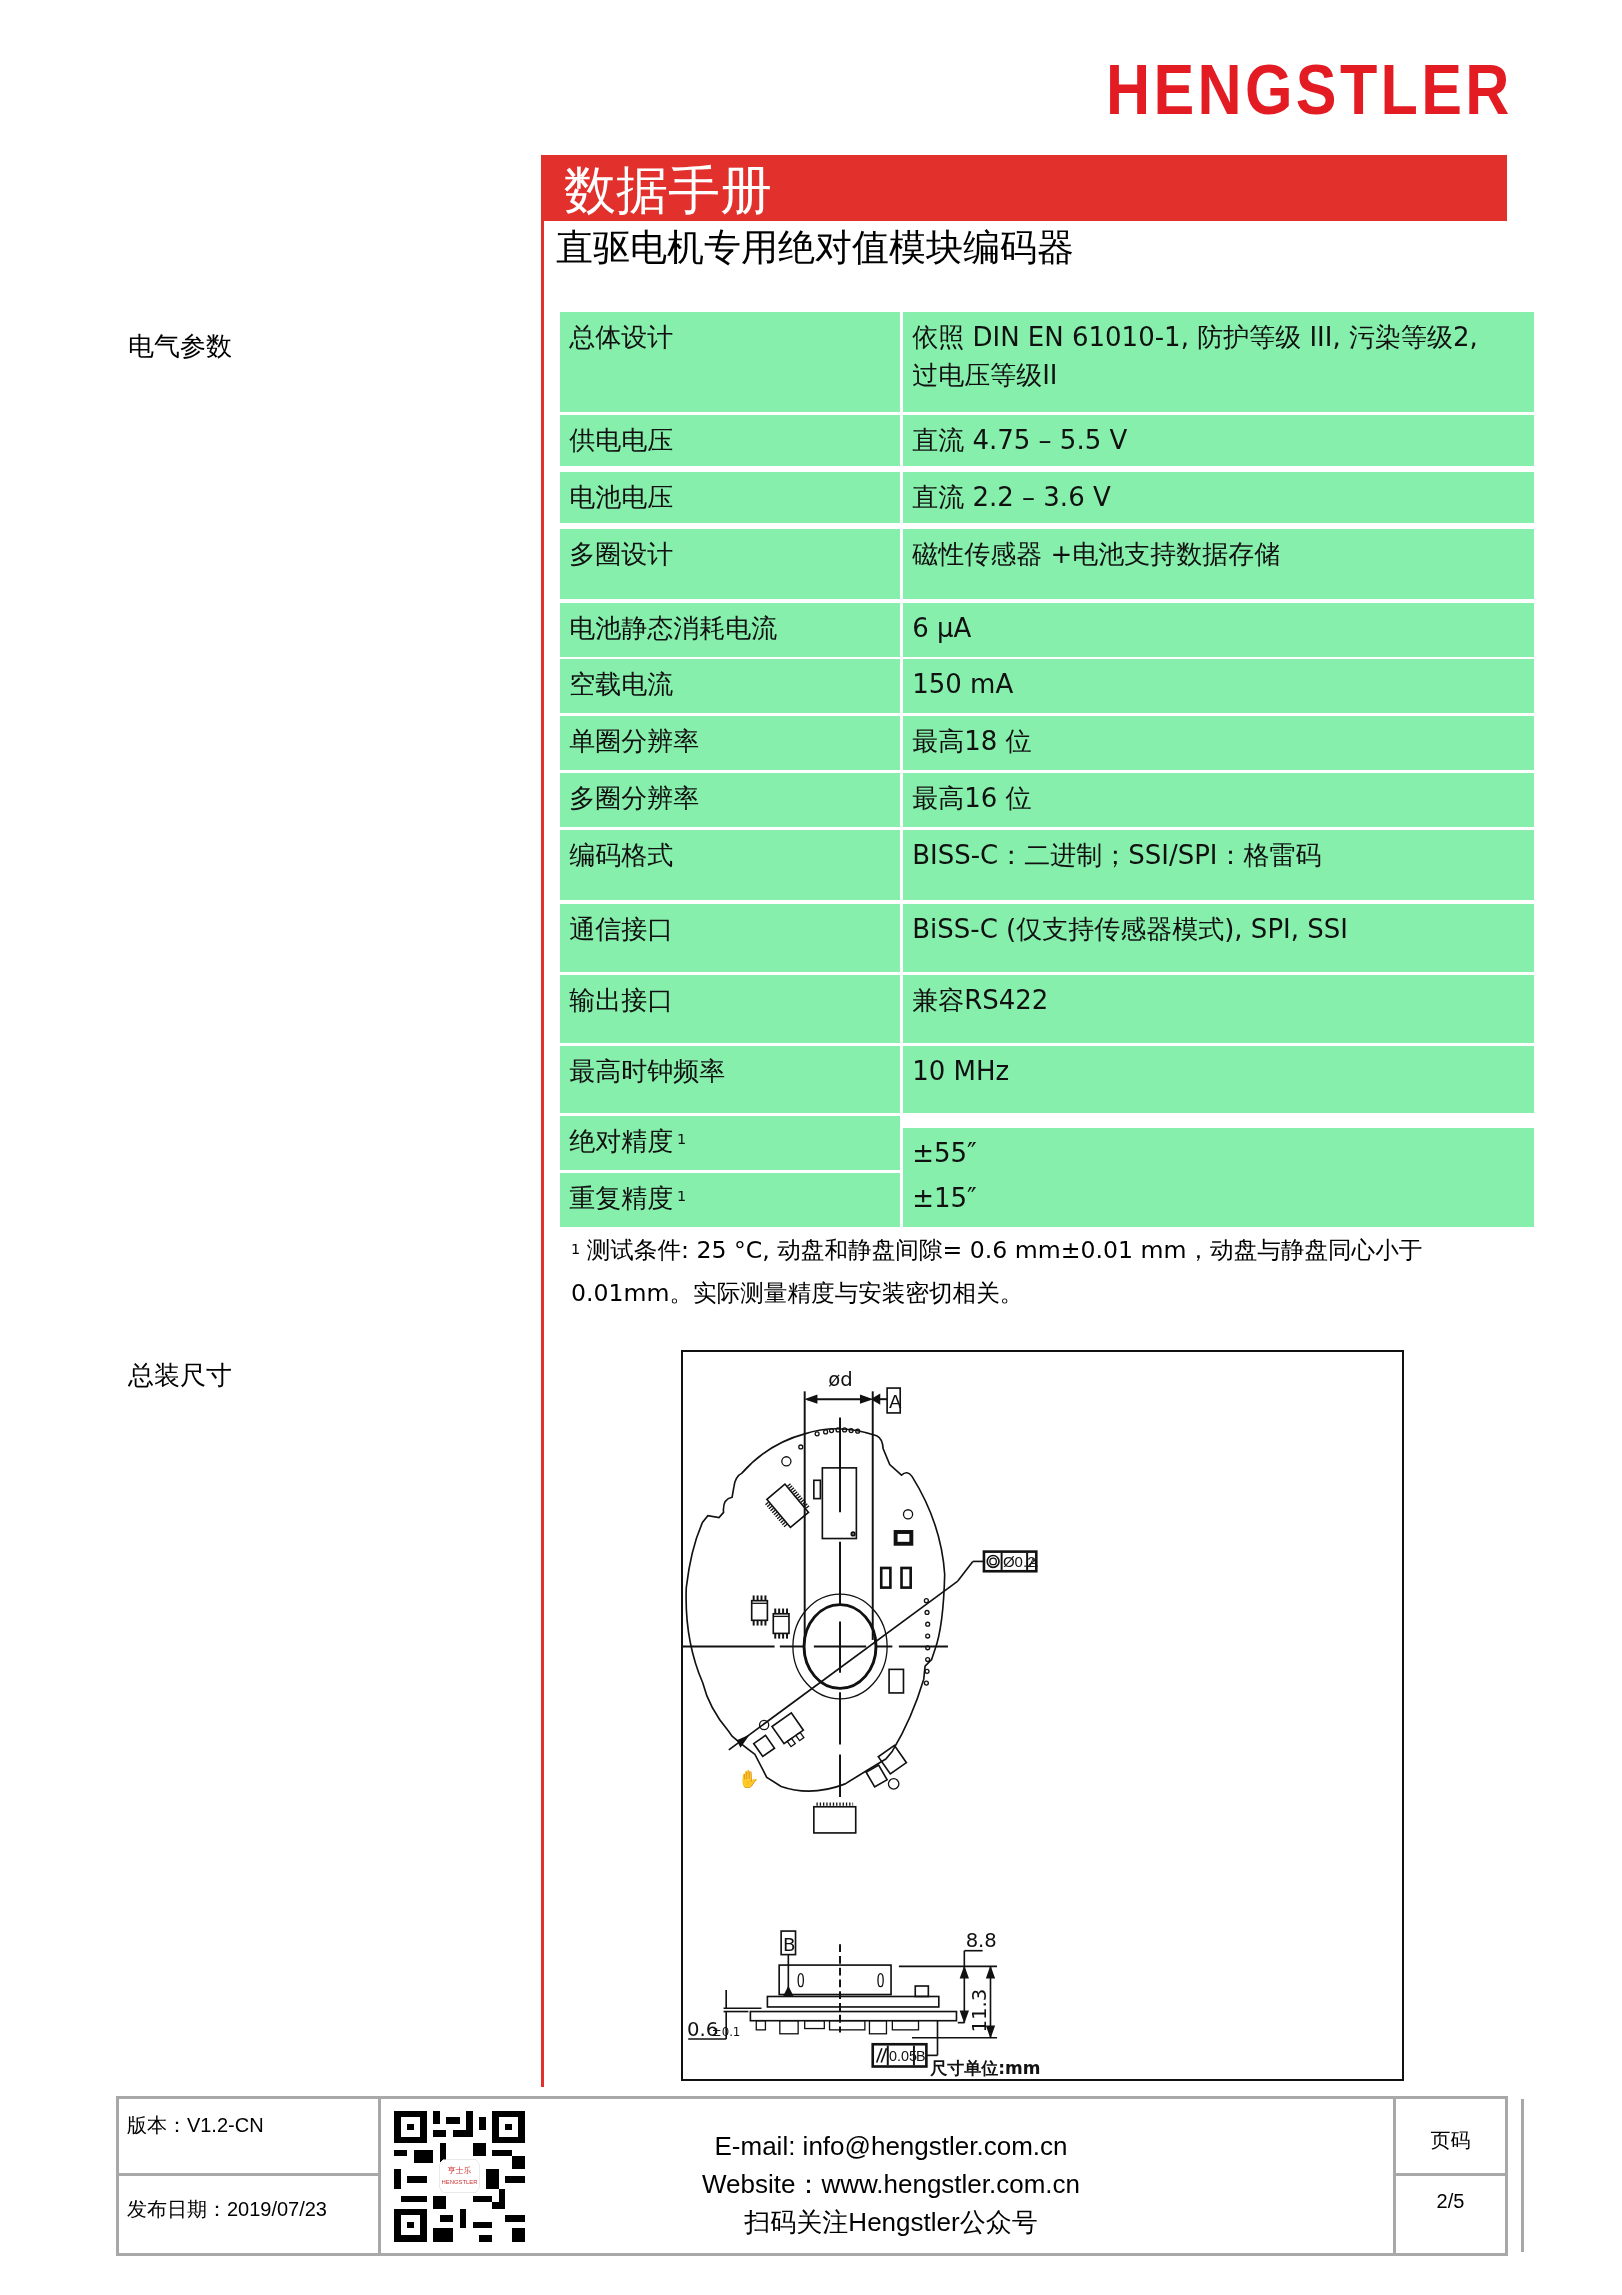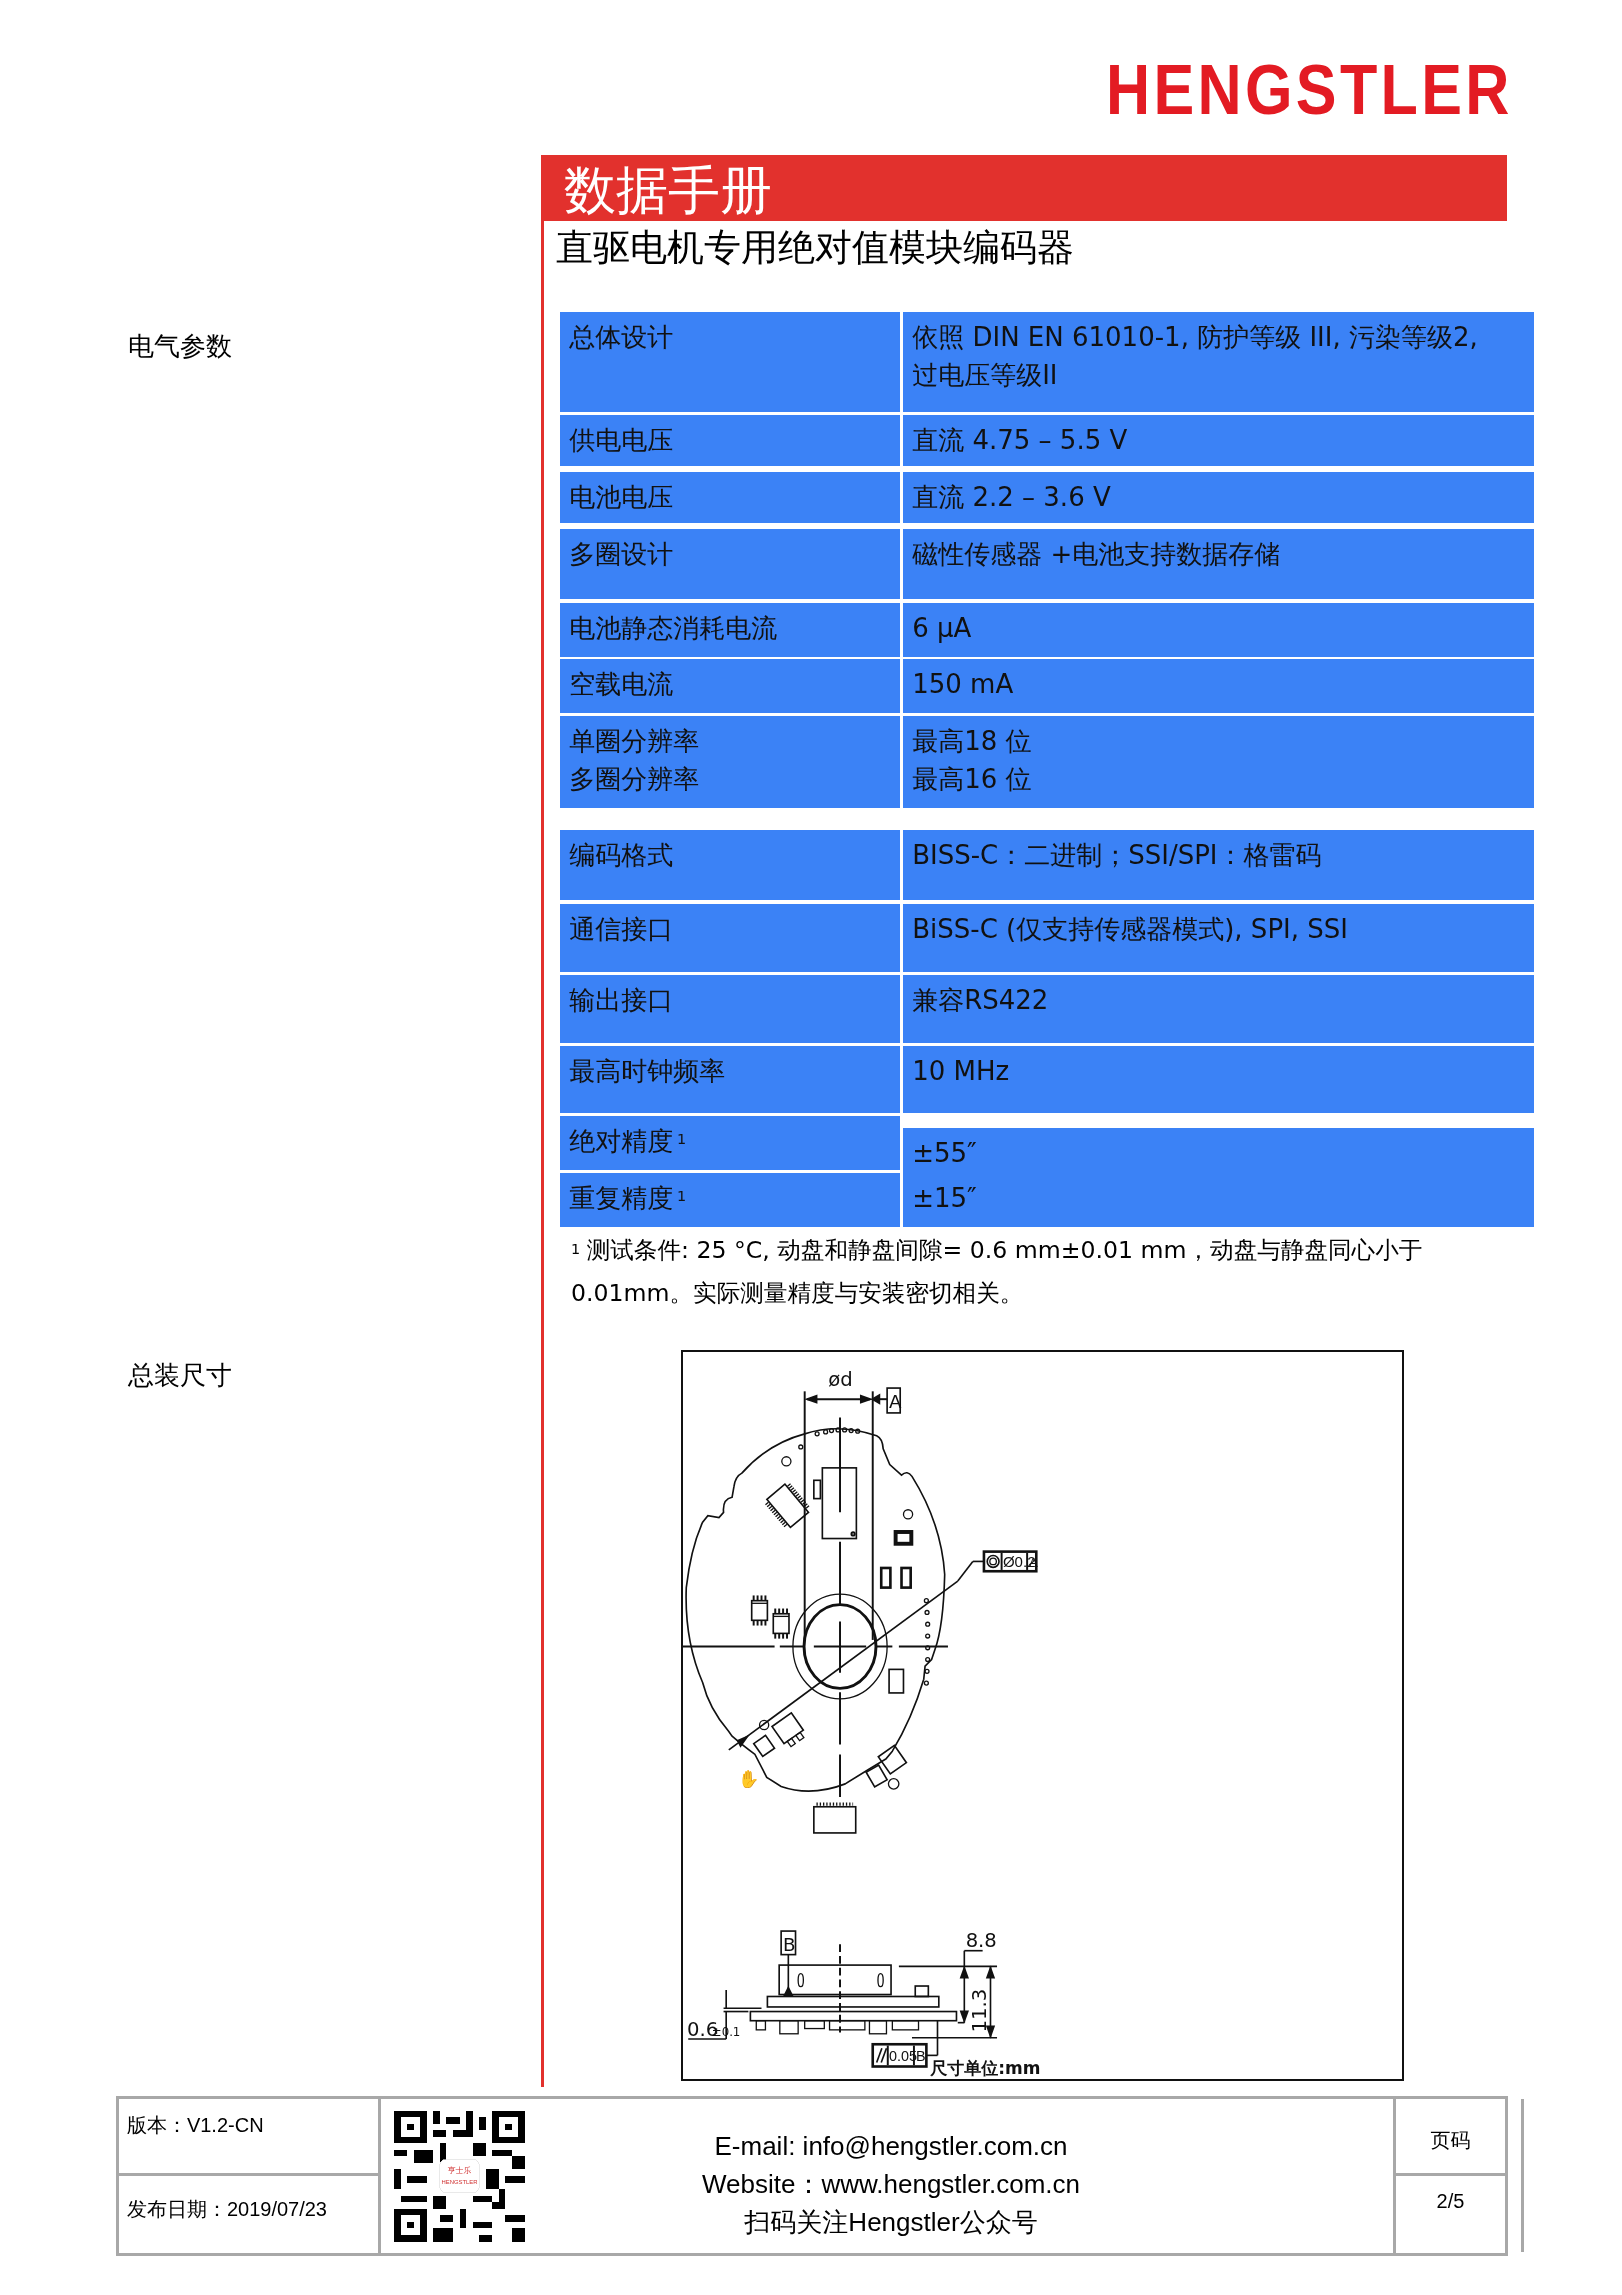--- a/index.html
+++ b/index.html
@@ -9,21 +9,21 @@
   .logo { left:1106px; top:54px; font-family:"Liberation Sans","DejaVu Sans",sans-serif;
           font-weight:bold; font-size:71px; color:#e31b23; letter-spacing:3.9px;
           transform:scaleX(0.86); transform-origin:left top; line-height:72px; }
   .redbar { left:541px; top:155px; width:966px; height:66px; background:#e2312d; }
   .redbar-title { left:564px; top:162px; font-size:52px; color:#ffffff; line-height:56px; }
   .redline { left:541px; top:221px; width:3.3px; height:1866px; background:#e2312d; }
   .subtitle { left:556px; top:224px; font-size:37px; line-height:47px; color:#000; }
   .section-label { font-size:26px; line-height:33px; color:#000; }
   .spec-table { left:560px; top:312px; width:974px; border-collapse:separate; border-spacing:0; }
   .row { position:absolute; left:0; width:974px; }
-  .cell { position:absolute; top:0; background:#3b82f6; box-sizing:border-box;
+  .cell { position:absolute; top:0; background:#86efac; box-sizing:border-box;
           font-size:26px; line-height:37px; padding:6.5px 7.9px 0 9.2px; color:#111; }
   .cell.k { left:0; width:340px; }
   .cell.v { left:343px; width:631px; }
   sup { font-size:14.4px; vertical-align:top; position:relative; top:-1.3px; margin-left:3.9px; }
   .footnote { left:571px; top:1229px; width:955px; font-size:23.6px; line-height:43px; }
   .drawing { left:681px; top:1350px; width:723px; height:731px; border:2px solid #111; box-sizing:border-box; background:#fff; }
   .footer { left:116px; top:2096px; width:1392px; height:160px; border:3.3px solid #a8a8a8; box-sizing:border-box; }
   .fcell { position:absolute; box-sizing:border-box; font-family:"Liberation Sans","DejaVu Sans",sans-serif; }
   .fs-small { font-size:20px; }
   .contact { font-size:26px; line-height:38px; text-align:center; }
@@ -66,21 +66,21 @@
     <div class="cell v" style="height:54px;">6 μA</div>
   </div>
   <div class="row" style="top:347px;height:54px;">
     <div class="cell k" style="height:54px;">空载电流</div>
     <div class="cell v" style="height:54px;">150 mA</div>
   </div>
   <div class="row" style="top:404px;height:54px;">
     <div class="cell k" style="height:54px;">单圈分辨率</div>
     <div class="cell v" style="height:54px;">最高18 位</div>
   </div>
-  <div class="row" style="top:442px;height:44px;">
+  <div class="row" style="top:461px;height:44px;">
     <div class="cell k" style="height:54px;">多圈分辨率</div>
     <div class="cell v" style="height:54px;">最高16 位</div>
   </div>
   <div class="row" style="top:518px;height:70px;">
     <div class="cell k" style="height:70px;">编码格式</div>
     <div class="cell v" style="height:70px;">BISS-C：二进制；SSI/SPI：格雷码</div>
   </div>
   <div class="row" style="top:592px;height:68px;">
     <div class="cell k" style="height:68px;">通信接口</div>
     <div class="cell v" style="height:68px;">BiSS-C (仅支持传感器模式), SPI, SSI</div>

